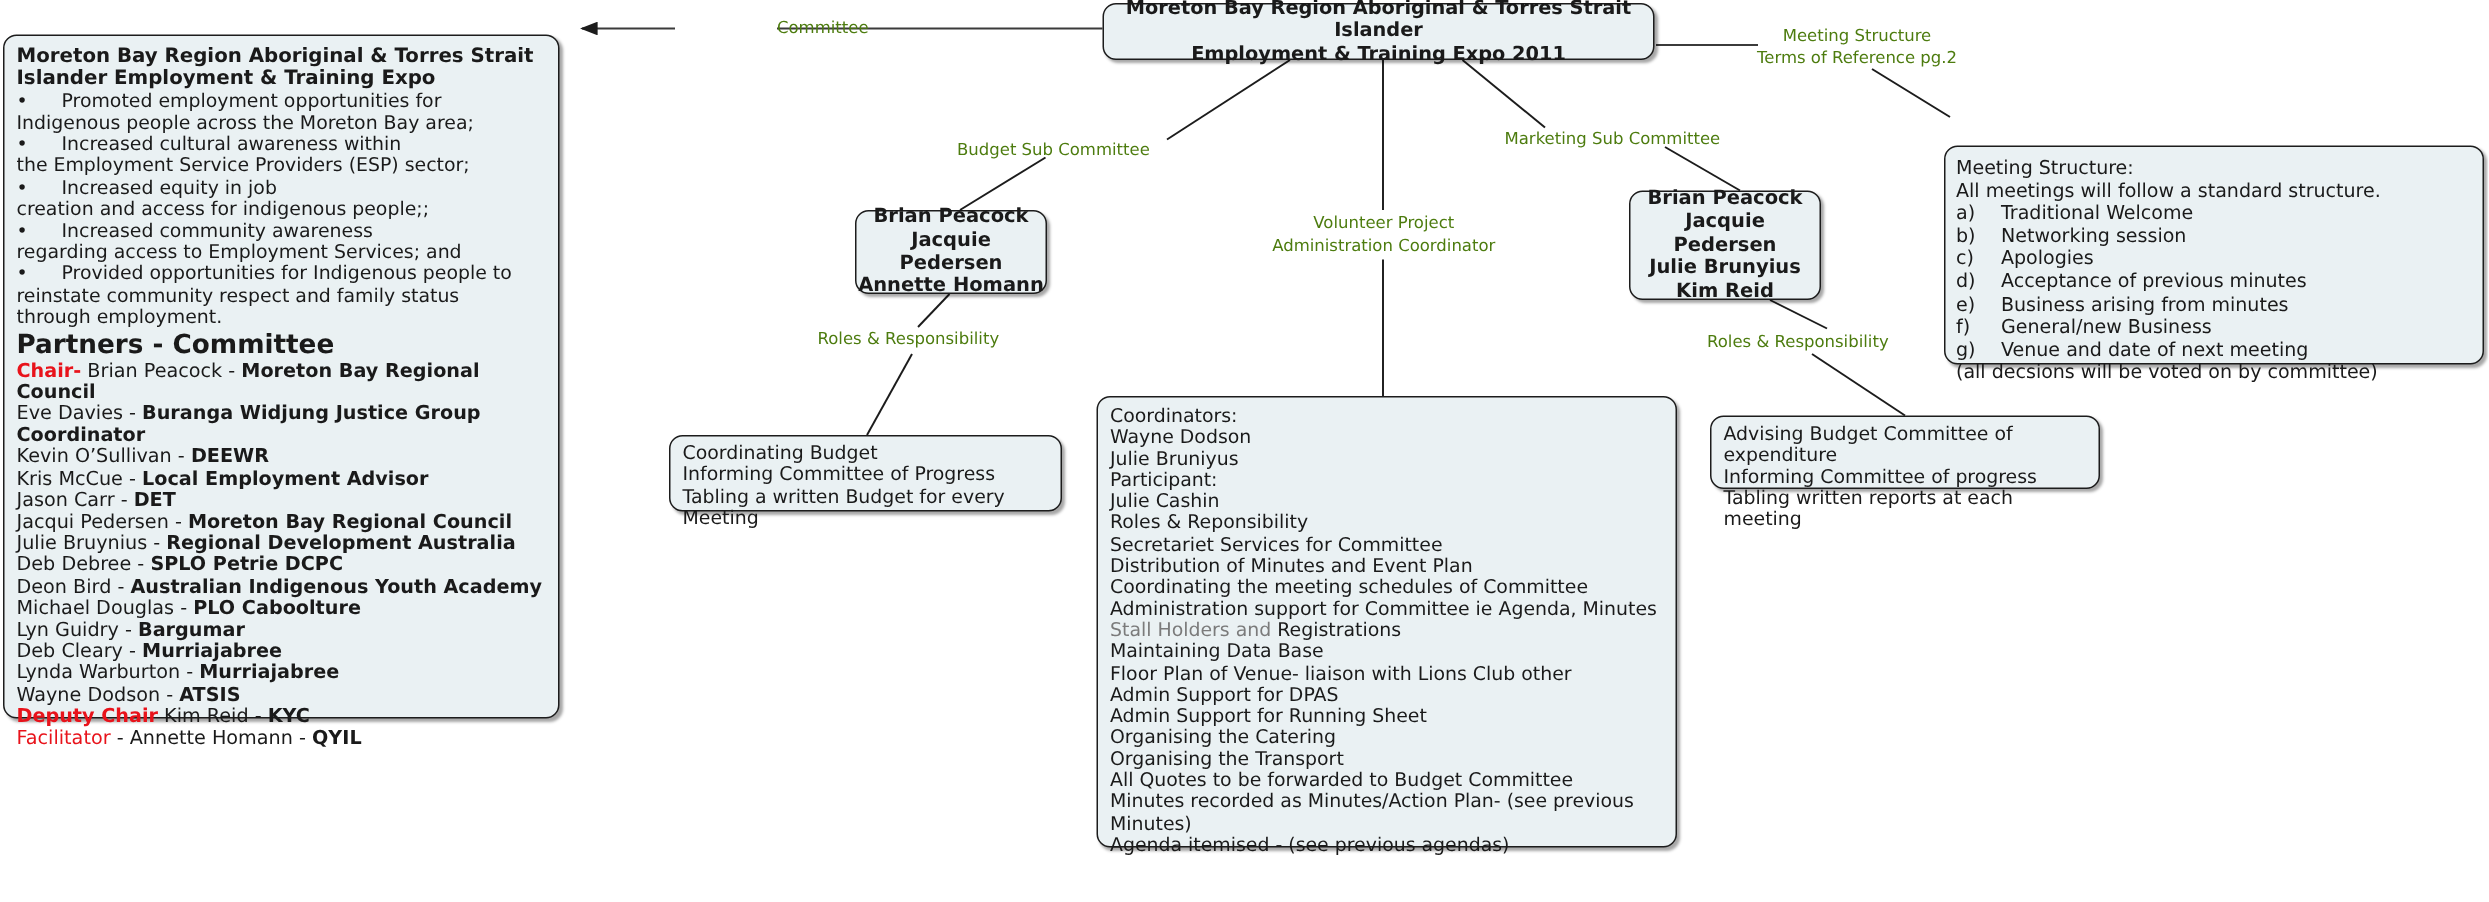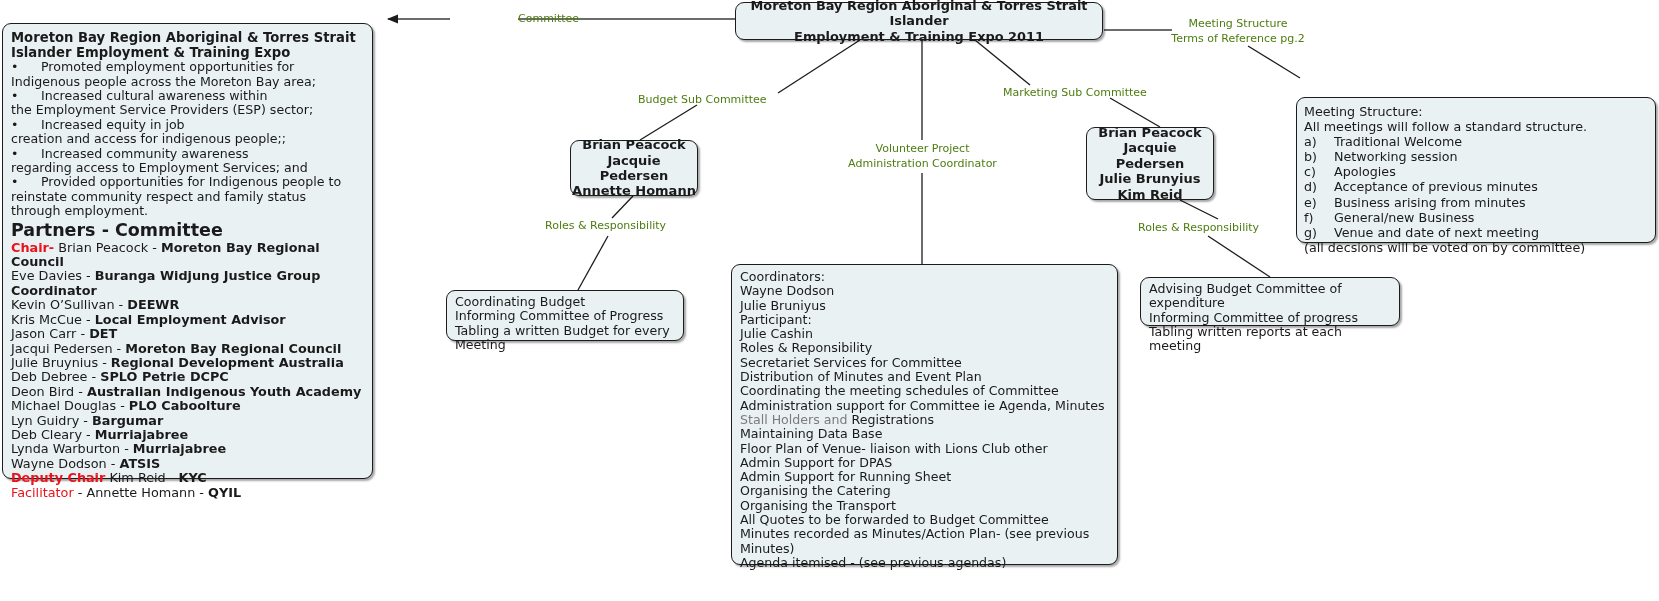--- a/index.html
+++ b/index.html
@@ -129,21 +129,21 @@
     left: 1086px;
     top: 127px;
     width: 128px;
     height: 73px;
   }
 
   
   #budget-roles {
     left: 446px;
     top: 290px;
-    width: 238px;
+    width: 262px;
     height: 51px;
     padding: 4px 8px;
     font-size: 12.6px;
     line-height: 14.3px;
   }
   #marketing-roles {
     left: 1140px;
     top: 277px;
     width: 260px;
     height: 49px;

